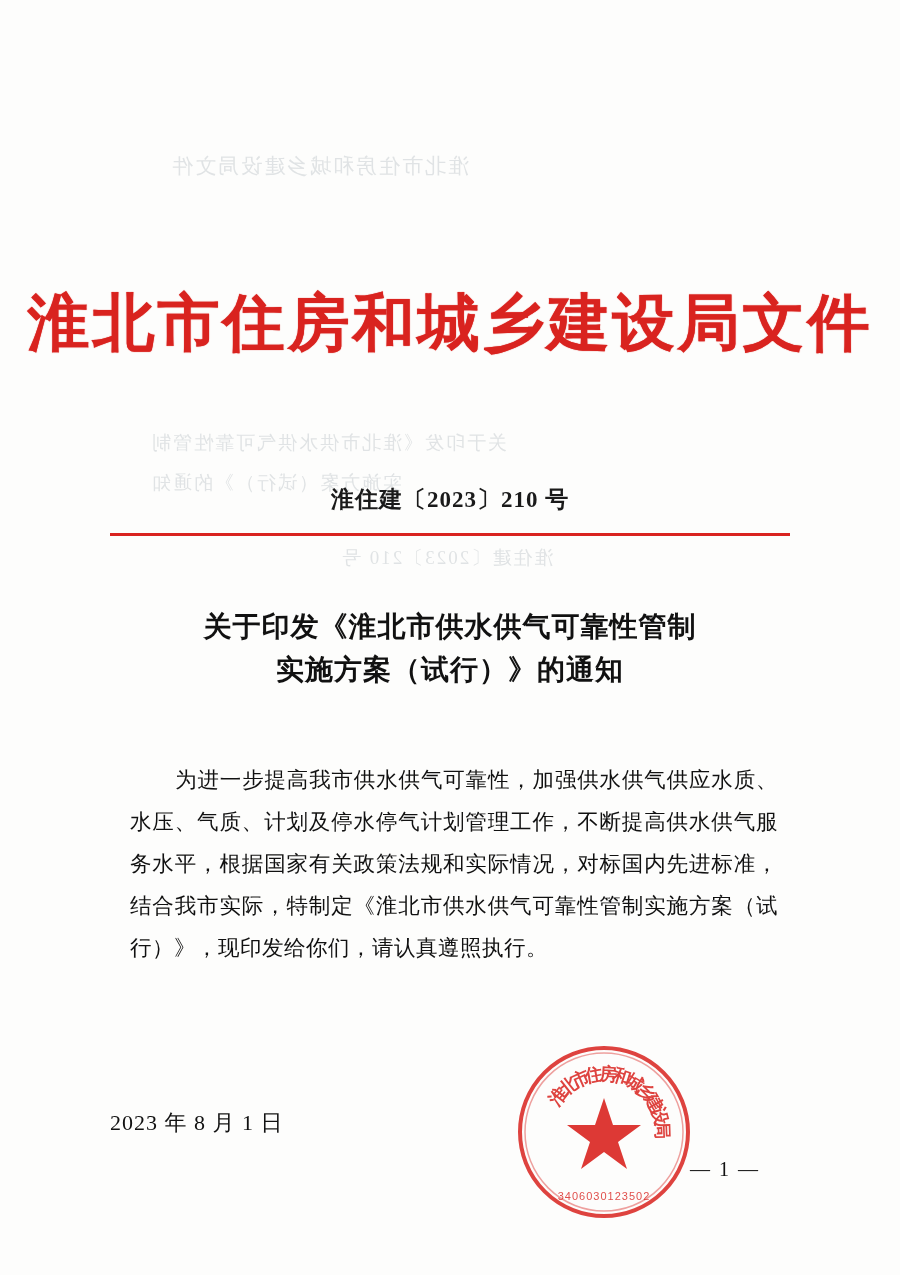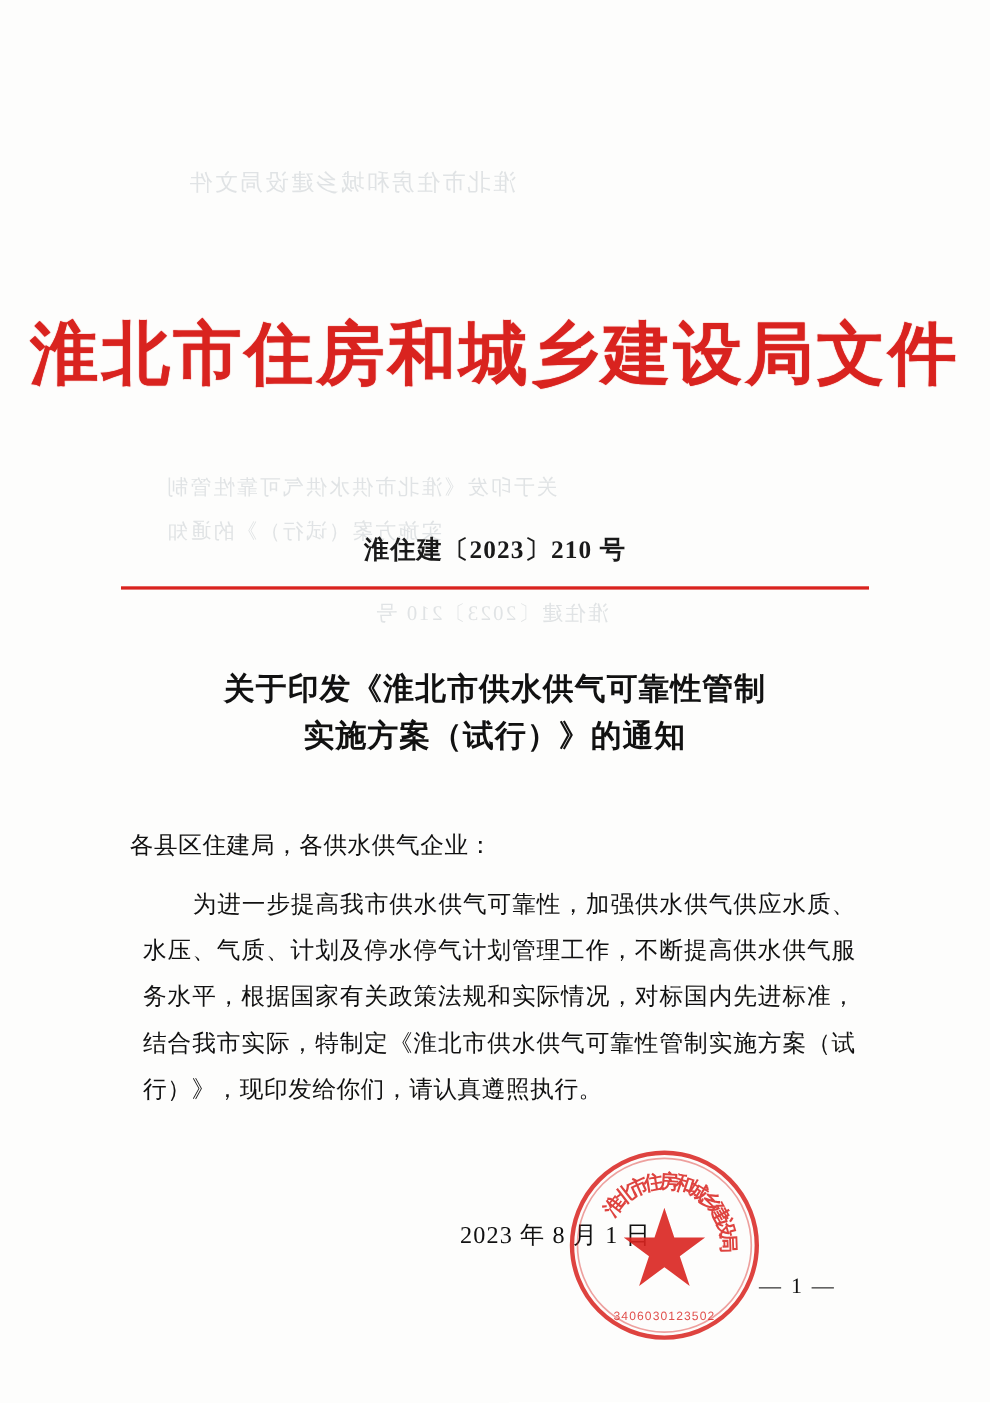--- a/index.html
+++ b/index.html
@@ -94,21 +94,20 @@
     text-align: justify;
   }
   .salutation { margin: 0 0 0 0; }
   .para { margin: 12px; text-indent: 2.1em; }
 
   .date-line {
     position: absolute;
     top: 1108px;
     left: 0;
     width: 900px;
-    text-align: center;
     font-size: 22px;
     color: #111;
     letter-spacing: 1px;
     padding-left: 110px;
     box-sizing: border-box;
   }
 
   .page-number {
     position: absolute;
     top: 1158px;
@@ -148,21 +147,20 @@
   <div class="doc-number">淮住建〔2023〕210 号</div>
 
   <div class="red-rule"></div>
 
   <div class="subject">
     <div>关于印发《淮北市供水供气可靠性管制</div>
     <div>实施方案（试行）》的通知</div>
   </div>
 
   <div class="body-block">
-    <p class="salutation">各县区住建局，各供水供气企业：</p>
     <p class="para">为进一步提高我市供水供气可靠性，加强供水供气供应水质、水压、气质、计划及停水停气计划管理工作，不断提高供水供气服务水平，根据国家有关政策法规和实际情况，对标国内先进标准，结合我市实际，特制定《淮北市供水供气可靠性管制实施方案（试行）》，现印发给你们，请认真遵照执行。</p>
   </div>
 
   <div class="date-line">2023 年 8 月 1 日</div>
 
   <div class="seal">
     <svg width="185" height="185" viewBox="0 0 185 185" xmlns="http://www.w3.org/2000/svg">
       <g fill="none" stroke="#d9231f" stroke-width="4" opacity="0.85">
         <circle cx="92" cy="92" r="84"></circle>
         <circle cx="92" cy="92" r="79" stroke-width="1.5" opacity="0.5"></circle>

